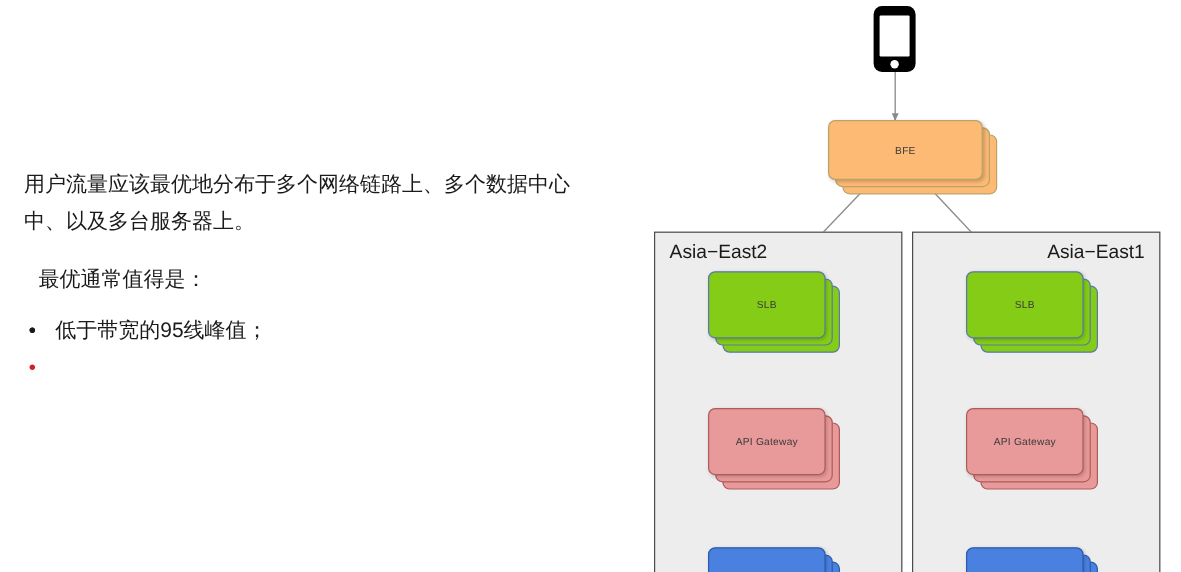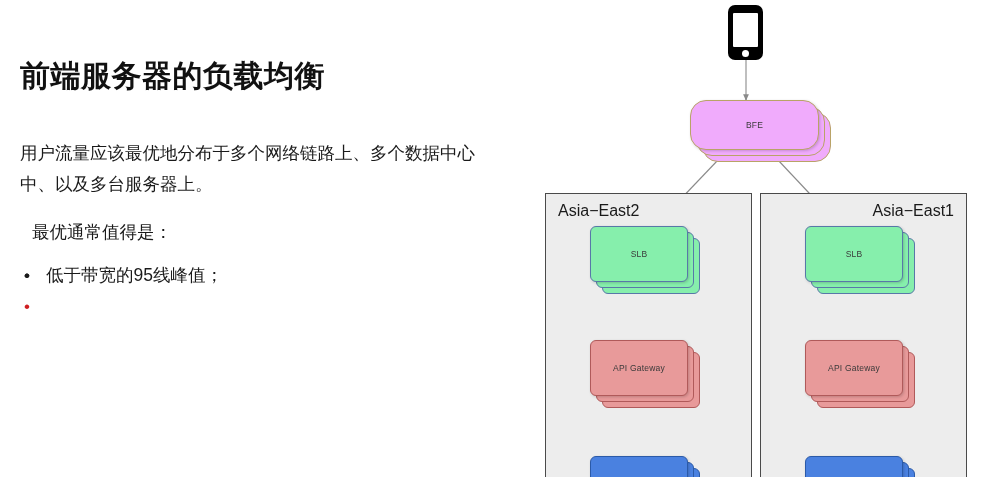--- a/index.html
+++ b/index.html
@@ -117,22 +117,22 @@
     box-shadow: 1px 1px 3px rgba(0,0,0,0.18);
   }
   .stack .lbl {
     font-size: 8.5px;
     color: #3a3a3a;
     letter-spacing: 0.2px;
     user-select: none;
   }
 
   
-  .c-bfe .card { background: #f0abfc; border-color: #b9a367; border-radius: 16px; }
-  .c-slb .card { background: #86efac; border-color: #5878a8; }
+  .c-bfe .card { background: #fdba74; border-color: #b9a367; }
+  .c-slb .card { background: #84cc16; border-color: #5878a8; }
   .c-api .card { background: #e89a9a; border-color: #b05a5a; }
   .c-svc .card { background: #4a81e0; border-color: #2b5aa8; }
   .c-svc .lbl { color: #ffffff; }
 
   
   .region {
     position: absolute;
     background: #ededed;
     border: 1.5px solid #4a4a4a;
     top: 193px;
@@ -157,21 +157,20 @@
     pointer-events: none;
   }
 </style>
 </head>
 <body>
 
 <div id="slide">
 
   <div class="text-col">
 
-    <div class="slide-title">前端服务器的负载均衡</div>
 
     <div class="body-block">
       <p class="para para-lead">用户流量应该最优地分布于多个网络链路上、多个数据中心中、以及多台服务器上。</p>
 
       <p class="para">最优通常值得是：</p>
 
       <ul class="bullets">
         <li class="bullet">
           <span class="dot">•</span>
         </li>

